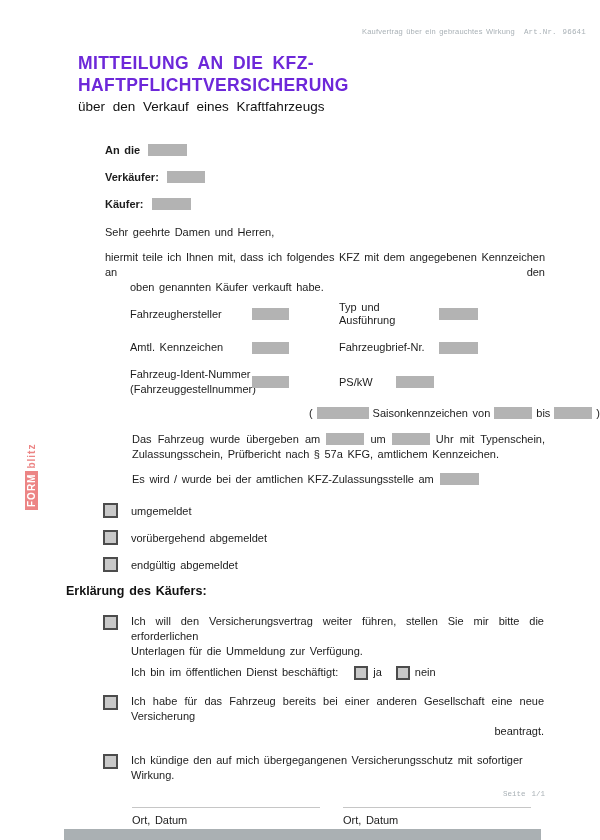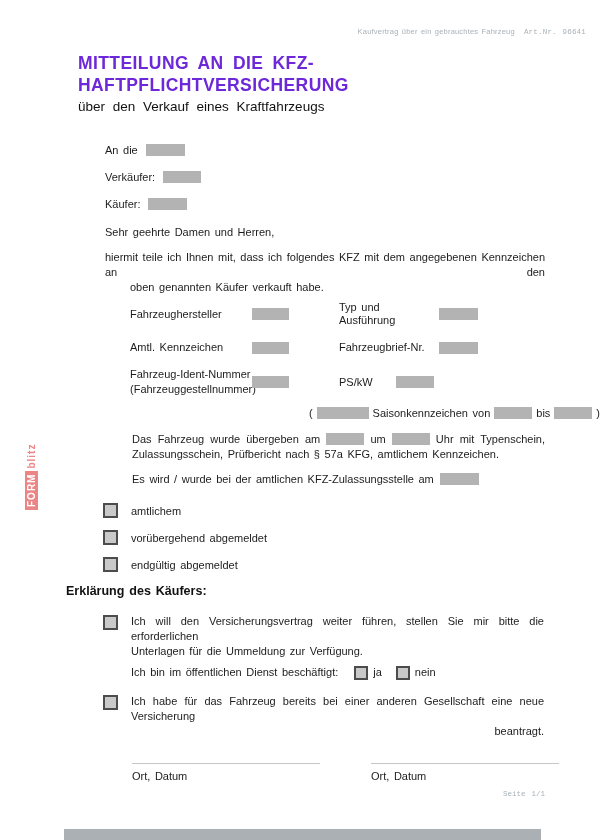--- a/index.html
+++ b/index.html
@@ -12,21 +12,21 @@
   .hdr{position:absolute;top:27px;right:14px;font-size:7.5px;color:#a9b1b6;letter-spacing:.2px;word-spacing:1px;}
   .hdr .artnr{margin-left:9px;font-family:"Liberation Mono",monospace;}
   .footer{position:absolute;top:790px;right:55px;font-size:7.5px;color:#a9b1b6;font-family:"Liberation Mono",monospace;}
   
   .title{margin:52px 0 0 78px;font-size:17.5px;font-weight:bold;line-height:22px;letter-spacing:.4px;word-spacing:4px;color:#6d28d9;}
   .subtitle{margin:3px 0 0 78px;font-size:13.5px;word-spacing:4px;color:#111;}
   
   .fbox{display:inline-block;height:12px;background:#b3b3b3;vertical-align:-2px;}
   .w37{width:37px}.w38{width:38px}.w39{width:39px}.w52{width:52px}
   
-  .rcpt{margin-top:30px;}
+  .rcpt{margin-top:30px;font-weight:bold;}
   .r-row{margin-left:105px;margin-bottom:13px;height:14px;}
   .r-row .fbox{margin-left:8px;}
   
   .salutation{margin:13px 0 0 105px;}
   .line{line-height:15px;}
   .just{text-align:justify;text-align-last:justify;}
   .intro1{margin:10px 0 0 105px;width:440px;}
   .intro2{margin:0 0 0 130px;}
   
   .veh{margin-top:6px;}
@@ -52,39 +52,39 @@
   
   .decl-head{margin:12px 0 16px 66px;font-size:12.5px;font-weight:bold;color:#111;}
   .decl{display:flex;align-items:flex-start;margin-left:103px;margin-top:14px;}
   .decl .cb{margin-top:1px;}
   .decl-text{margin-left:13px;width:413px;line-height:15px;}
   .pubserv{margin:6px 0 0 131px;line-height:15px;display:flex;align-items:center;}
   .pubserv .cb{width:10px;height:10px;margin-left:16px;}
   .pubserv .cb2{margin-left:14px;}
   .pubserv .opt{margin-left:5px;}
   
-  .sig{display:flex;margin:24px 12px 0 132px;gap:28px;}
+  .sig{display:flex;margin:24px 12px 0 132px;}
   .sig-col{width:188px;}
   .sig-col + .sig-col{margin-left:23px;}
   .sig-line{border-top:1px solid #c6c6c6;height:0;}
   .sig-label{margin-top:6px;}
   
   .logo{position:absolute;left:26px;top:510px;transform:rotate(-90deg);transform-origin:0 0;white-space:nowrap;font-size:10px;font-weight:bold;letter-spacing:1px;}
   .logo .form{background:#ec8585;color:#ffffff;padding:1px 3px;}
   .logo .blitz{color:#ec8585;margin-left:2px;}
   
   .page-edge{position:absolute;left:64px;top:829px;width:477px;height:11px;background:#aab0b3;}
 </style>
 </head>
 <body>
 
 <div class="page">
 
   <div class="hdr">
-    <span>Kaufvertrag über ein gebrauchtes Fahrzeug</span><span class="artnr">Art.Nr. 96641</span>
+    <span>Kaufvertrag über ein gebrauchtes Wirkung</span><span class="artnr">Art.Nr. 96641</span>
   </div>
 
   <div class="title">
     <div>MITTEILUNG AN DIE KFZ-</div>
     <div>HAFTPFLICHTVERSICHERUNG</div>
   </div>
   <div class="subtitle">über den Verkauf eines Kraftfahrzeugs</div>
 
   <div class="rcpt">
     <div class="r-row">
@@ -133,21 +133,21 @@
   </div>
   <div class="line hand2">Zulassungsschein, Prüfbericht nach § 57a KFG, amtlichem Kennzeichen.</div>
 
   <div class="reg line">
     <span>Es wird / wurde bei der amtlichen KFZ-Zulassungsstelle am</span><span class="fbox w39"></span>
   </div>
 
   <div class="chk-list">
     <div class="chk-row">
       <span class="cb"></span>
-        <span class="lbl">amtlichem</span>
+        <span class="lbl">umgemeldet</span>
     </div>
     <div class="chk-row">
       <span class="cb"></span>
         <span class="lbl">vorübergehend abgemeldet</span>
     </div>
     <div class="chk-row">
       <span class="cb"></span>
         <span class="lbl">endgültig abgemeldet</span>
     </div>
   </div>
@@ -171,20 +171,24 @@
   </div>
 
   <div class="decl">
     <span class="cb"></span>
     <span class="decl-text">
       <span class="line just" style="display:block;">Ich habe für das Fahrzeug bereits bei einer anderen Gesellschaft eine neue Versicherung</span>
       <span class="line" style="display:block;text-align:right;">beantragt.</span>
     </span>
   </div>
 
+  <div class="decl">
+    <span class="cb"></span>
+    <span class="decl-text">Ich kündige den auf mich übergegangenen Versicherungsschutz mit sofortiger Wirkung.</span>
+  </div>
 
   <div class="sig">
     <div class="sig-col">
       <div class="sig-line"></div>
       <div class="sig-label">Ort, Datum</div>
 
     </div>
     <div class="sig-col">
       <div class="sig-line"></div>
       <div class="sig-label">Ort, Datum</div>

